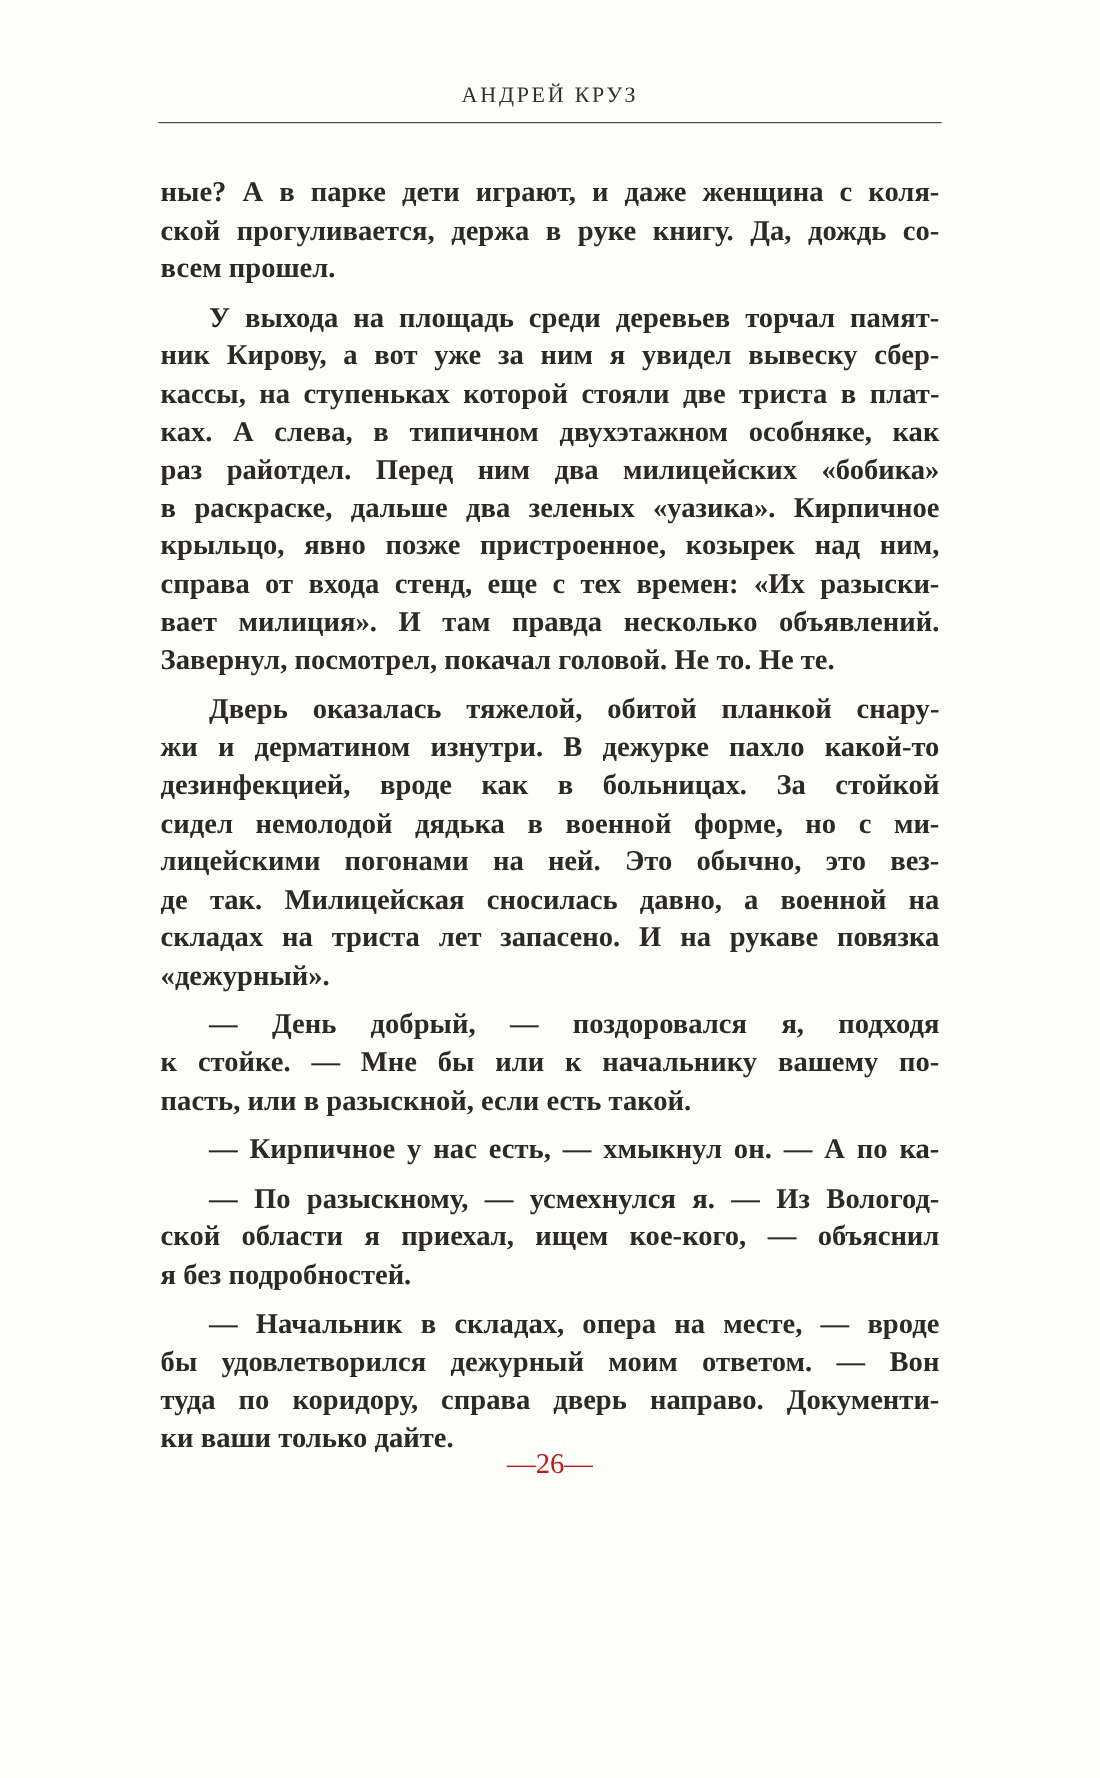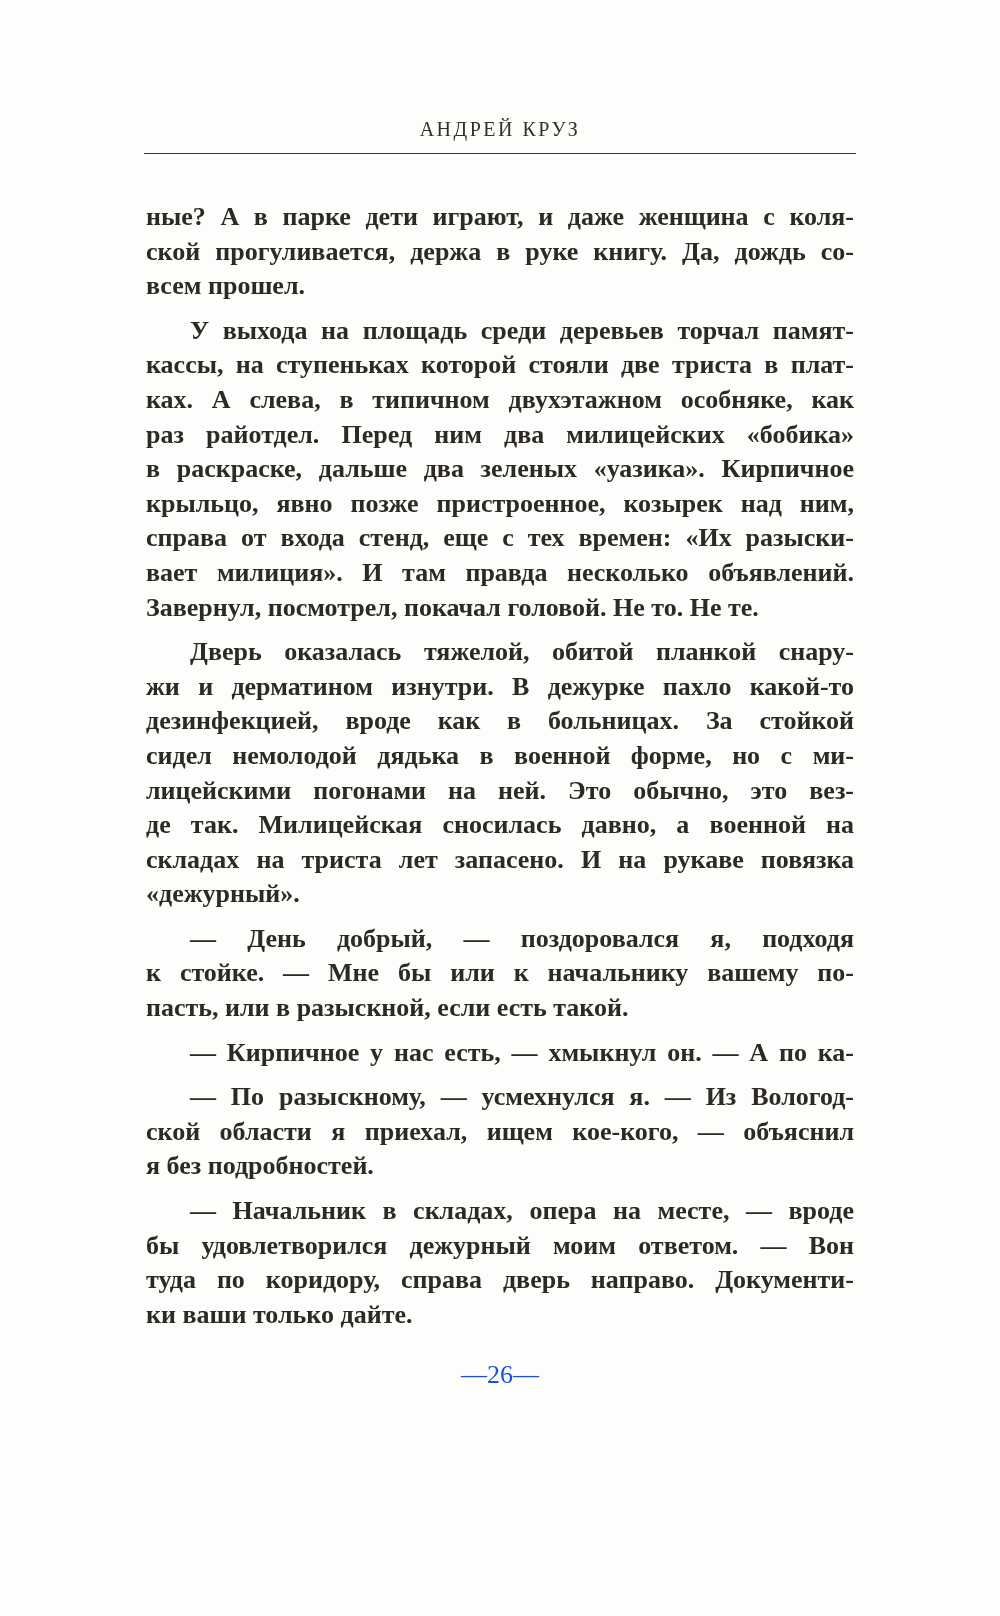--- a/index.html
+++ b/index.html
@@ -12,21 +12,21 @@
     width: 1000px;
     height: 1616px;
     margin: 0 auto;
     background: #fdfdfb;
     font-family: "Liberation Serif", "DejaVu Serif", serif;
     color: #2e2b28;
     box-sizing: border-box;
     overflow: hidden;
   }
   .running-header {
-    padding-top: 118px;
+    padding-top: 76px;
     text-align: center;
     font-size: 20px;
     letter-spacing: 2.5px;
     color: #343029;
   }
   .header-rule {
     width: 712px;
     margin: 12px auto 0 auto;
     border: 0;
     border-bottom: 1.5px solid #3a3633;
@@ -50,42 +50,43 @@
   .line.last {
     text-align: left;
     text-align-last: left;
   }
   .line.indent {
     text-indent: 44px;
     margin-top: 10px;
   }
   .page-number {
     position: absolute;
-    top: 1360px;
+    top: 1316px;
     left: 0;
     width: 100%;
     text-align: center;
     font-size: 26px;
-    color: #1d4ed8;
+    color: #b91c1c;
   }
 </style>
 </head>
 <body>
 
 <div class="page">
   <div class="running-header">АНДРЕЙ КРУЗ</div>
   <div class="header-rule"></div>
   <div class="body-text">
       <div class="paragraph">
         <div class="line">ные? А в парке дети играют, и даже женщина с коля-</div>
         <div class="line">ской прогуливается, держа в руке книгу. Да, дождь со-</div>
         <div class="line last">всем прошел.</div>
       </div>
       <div class="paragraph">
         <div class="line indent">У выхода на площадь среди деревьев торчал памят-</div>
+        <div class="line">ник Кирову, а вот уже за ним я увидел вывеску сбер-</div>
         <div class="line">кассы, на ступеньках которой стояли две триста в плат-</div>
         <div class="line">ках. А слева, в типичном двухэтажном особняке, как</div>
         <div class="line">раз райотдел. Перед ним два милицейских «бобика»</div>
         <div class="line">в раскраске, дальше два зеленых «уазика». Кирпичное</div>
         <div class="line">крыльцо, явно позже пристроенное, козырек над ним,</div>
         <div class="line">справа от входа стенд, еще с тех времен: «Их разыски-</div>
         <div class="line">вает милиция». И там правда несколько объявлений.</div>
         <div class="line last">Завернул, посмотрел, покачал головой. Не то. Не те.</div>
       </div>
       <div class="paragraph">

